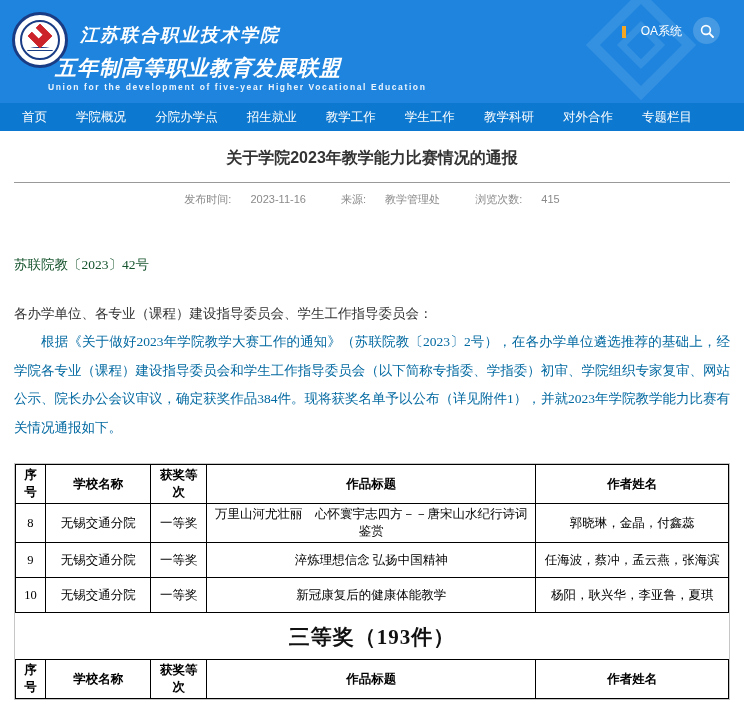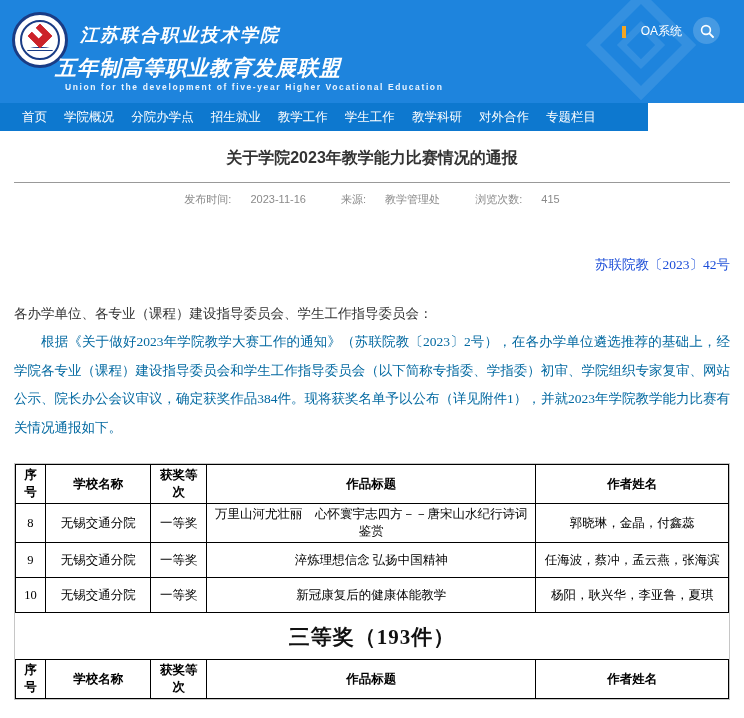--- a/index.html
+++ b/index.html
@@ -21,41 +21,41 @@
   .emblem{width:18px;height:18px;background:var(--emblem-red);transform:rotate(45deg);
     clip-path:polygon(0 0,100% 0,100% 100%,0 100%,0 65%,55% 65%,55% 35%,0 35%);}
   .waves{margin-top:2px;width:26px;height:6px;
     background:repeating-linear-gradient(180deg,#1a3c85 0 1px,transparent 1px 3px);
     border-radius:50%/60%;}
   .inst-cn{position:absolute;left:80px;top:15px;color:#fff;font-size:18px;font-weight:bold;
     font-family:"Liberation Serif","DejaVu Serif",serif;letter-spacing:2px;font-style:italic;margin-top:8px;}
   .inst-en{position:absolute;left:81px;top:41px;color:#eaf4ff;font-size:9px;letter-spacing:2.6px;font-weight:bold;}
   .union-cn{position:absolute;left:55px;top:54px;color:#fff;font-size:21px;font-weight:bold;
     font-family:"Liberation Serif","DejaVu Serif",serif;font-style:italic;letter-spacing:1px;}
-  .union-en{position:absolute;left:65px;top:82px;color:#eaf4ff;font-size:8.5px;letter-spacing:1.6px;font-weight:bold;}
+  .union-en{position:absolute;left:48px;top:82px;color:#eaf4ff;font-size:8.5px;letter-spacing:1.6px;font-weight:bold;}
   .watermark{position:absolute;right:40px;top:-8px;width:120px;height:120px;pointer-events:none;}
   .wm-sq{position:absolute;border:10px solid rgba(255,255,255,0.10);transform:rotate(45deg);}
   .wm1{left:18px;top:14px;width:78px;height:78px;}
   .wm2{left:40px;top:36px;width:34px;height:34px;border-width:7px;}
   .oa-box{position:absolute;right:62px;top:23px;display:flex;align-items:center;gap:15px;cursor:pointer;}
   .oa-bar{width:4px;height:12px;background:var(--oa-orange);}
   .oa-text{color:#fff;font-size:12px;}
   .search-btn{position:absolute;right:24px;top:17px;width:27px;height:27px;border-radius:50%;
     background:rgba(255,255,255,0.18);display:flex;align-items:center;justify-content:center;cursor:pointer;}
   
-  .nav{width:648px;height:28px;background:var(--nav-blue);display:flex;align-items:center;
+  .nav{width:744px;height:28px;background:var(--nav-blue);display:flex;align-items:center;
     padding:0 52px 0 22px;justify-content:space-between;}
   .nav-item{color:#fff;font-size:12.5px;cursor:pointer;white-space:nowrap;}
   
   .content{padding:0 14px;}
   .art-title{margin-top:17px;text-align:center;font-size:16px;font-weight:bold;color:#333;}
   .title-rule{margin-top:13px;border-top:1px solid #999;}
   .meta{margin-top:9px;text-align:center;color:#8a8a8a;font-size:11px;}
   .meta span{margin:0 8px;}
-  .doc-no{margin-top:49px;text-align:right;font-size:13.5px;color:#1d4ed8;
+  .doc-no{margin-top:49px;text-align:left;font-size:13.5px;color:#14532d;
     font-family:"Liberation Serif","DejaVu Serif",serif;}
   .salutation{margin-top:28px;font-size:13.5px;color:#333;line-height:24px;
     font-family:Liberation Sans, sans-serif;}
   .body-par{margin-top:2px;font-size:13.5px;color:#0369a1;line-height:28.5px;text-indent:2em;
     font-family:"Liberation Serif","DejaVu Serif",serif;text-align:justify;}
   
   .award-box{margin-top:21px;border:1px solid #c6c6c6;background:#fff;}
   .section-title{text-align:center;padding:10px 0 8px;font-size:21px;font-weight:600;color:#111;
     font-family:"Liberation Serif","DejaVu Serif",serif;letter-spacing:1px;}
   table.award{width:100%;border-collapse:collapse;table-layout:fixed;

